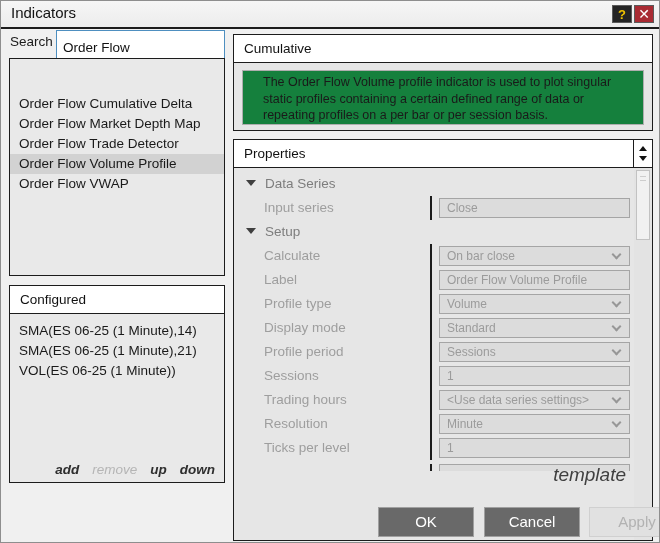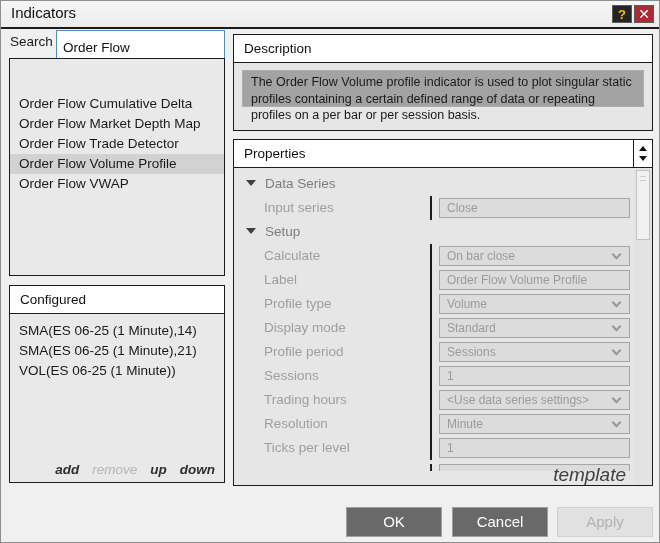--- a/index.html
+++ b/index.html
@@ -32,37 +32,37 @@
   
   .group { position:absolute; border:1px solid #1c1c1c; background:#e9e9e9; }
   .group-header {
     position:absolute; left:0; top:0; width:100%; height:28px; background:#fff;
     border-bottom:1px solid #1c1c1c; font-size:13.5px; color:#111;
     line-height:27px; padding-left:10px;
   }
   .g-available  { left:8px;  top:57px;  width:216px; height:218px; }
   .g-configured { left:8px;  top:284px; width:216px; height:198px; }
   .g-desc       { left:232px; top:33px;  width:420px; height:97px;  background:#e6e6e6; }
-  .g-props      { left:232px; top:138px; width:420px; height:347px; background:#e6e6e6; }
+  .g-props      { left:232px; top:138px; width:420px; height:402px; background:#e6e6e6; }
   
   .list-body { position:absolute; left:0; top:28px; right:0; bottom:0; padding-top:7px; overflow:hidden; }
   .list-item {
     height:20px; line-height:20px; padding-left:9px; font-size:13.5px; color:#1a1a1a;
     white-space:nowrap; overflow:hidden; cursor:default;
   }
   .list-item.selected { background:#d2d2d2; }
   .list-actions {
     position:absolute; right:9px; bottom:5px; font-size:13.5px; font-style:italic;
   }
   .action-link { margin-left:13px; font-weight:bold; color:#2e2e2e; cursor:pointer; }
   .action-link.disabled { font-weight:normal; color:#b5b5b5; }
   
   .desc-inset {
-    position:absolute; left:8px; right:8px; top:35px; height:37px;
-    border:1px solid #aeaeae; background:#a3a3a3; padding:3px 8px;
+    position:absolute; left:8px; right:8px; top:35px; height:55px;
+    border:1px solid #aeaeae; background:#15803d; padding:3px 20px;
     font-size:12.5px; line-height:16.5px; color:#1a1a1a;
   }
   
   .props-arrows {
     position:absolute; right:0; top:0; width:19px; height:27px; background:#fff;
     border-left:1px solid #1c1c1c; display:flex; flex-direction:column;
     align-items:center; justify-content:center; gap:5px;
   }
   .tri-up   { width:0;height:0;border-left:4px solid transparent;border-right:4px solid transparent;border-bottom:5px solid #111; }
   .tri-down { width:0;height:0;border-left:4px solid transparent;border-right:4px solid transparent;border-top:5px solid #111; }
@@ -104,21 +104,21 @@
     position:absolute; left:205px; width:191px; height:7px;
     background:#dcdcdc; border:1px solid #a5a5a5; border-bottom:none;
   }
   .partial-splitter { position:absolute; left:196px; width:2px; height:7px; background:#1c1c1c; }
   .template-link {
     position:absolute; right:26px; font-size:19px; font-style:italic; color:#404040; cursor:pointer;
   }
   
   .btn {
     position:absolute; top:506px; width:96px; height:30px; text-align:center;
-    font-size:15px; line-height:28px; cursor:pointer; font-family:inherit;
+    font-size:15px; line-height:28px; cursor:pointer; font-family:inherit;margin-left:32px;
   }
   .btn-ok     { left:345px; background:#696969; border:1px solid #a0a0a0; color:#fff; }
   .btn-cancel { left:451px; background:#696969; border:1px solid #a0a0a0; color:#fff; }
   .btn-apply  { left:556px; background:#e1e1e1; border:1px solid #d0d0d0; color:#b2b2b2; }
 </style>
 </head>
 <body>
 
 <div class="dialog">
 
@@ -149,21 +149,21 @@
     <div class="group-header">Configured</div>
     <div class="list-body">
         <div class="list-item">SMA(ES 06-25 (1 Minute),14)</div>
         <div class="list-item">SMA(ES 06-25 (1 Minute),21)</div>
         <div class="list-item">VOL(ES 06-25 (1 Minute))</div>
       </div>
     <div class="list-actions"><span class="action-link">add</span><span class="action-link disabled">remove</span><span class="action-link">up</span><span class="action-link">down</span></div>
   </div>
 
   <div class="group g-desc">
-    <div class="group-header">Description</div>
+    <div class="group-header">Cumulative</div>
     <div class="desc-inset">The Order Flow Volume profile indicator is used to plot singular static profiles containing a certain defined range of data or repeating profiles on a per bar or per session basis.</div>
   </div>
 
   <div class="group g-props">
     <div class="group-header">Properties</div>
     <div class="props-arrows">
       <div class="tri-up"></div>
       <div class="tri-down"></div>
     </div>
     <div class="props-body">

